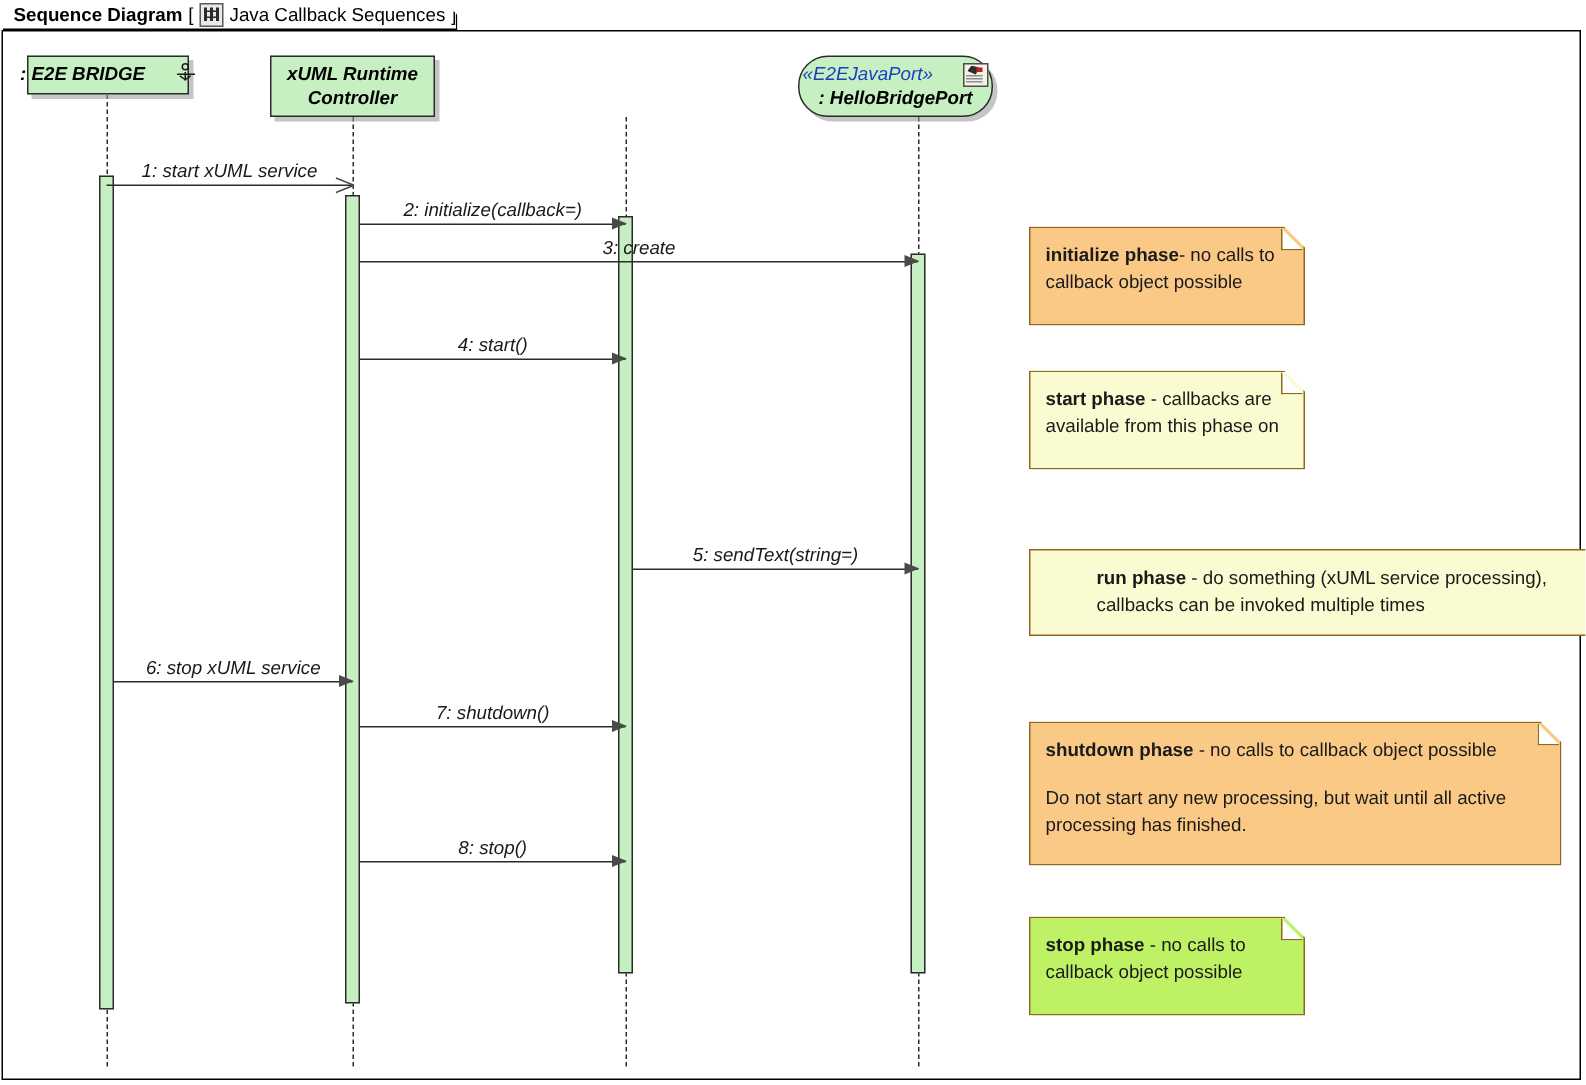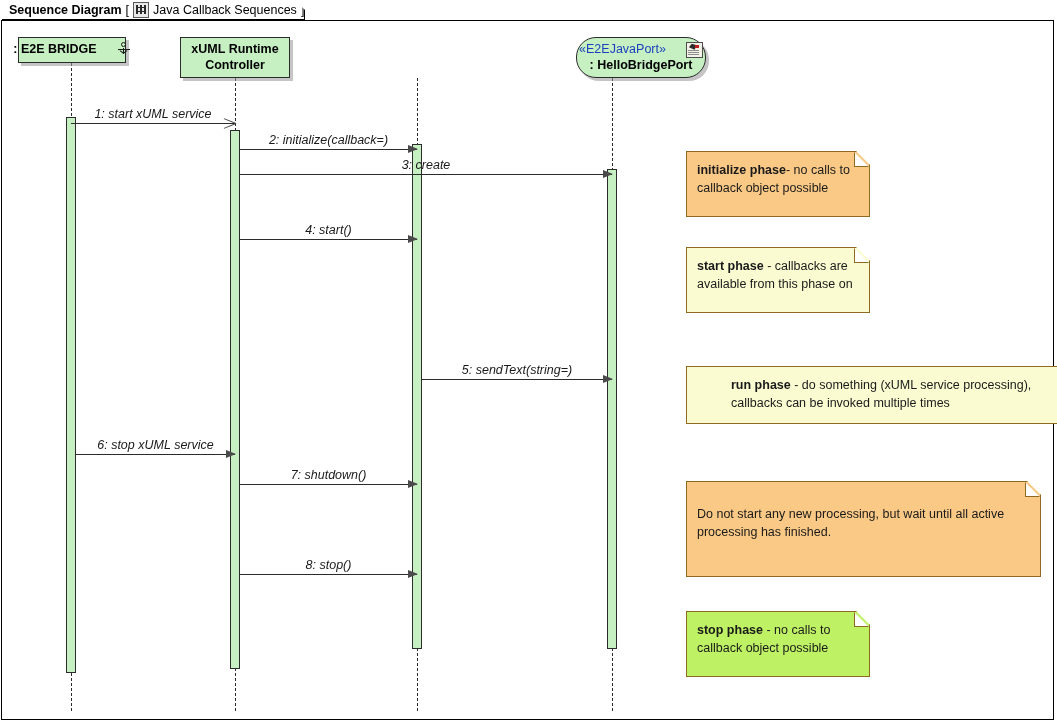--- a/index.html
+++ b/index.html
@@ -87,20 +87,21 @@
     justify-content: center;
     text-align: center;
     line-height: 1.25;
   }
   .ll-line1, .ll-line2 {
     display: flex;
     align-items: center;
     justify-content: center;
     gap: 20px;
     white-space: nowrap;
+    font-style: italic;
   }
   .ll-name {
     font-size: 12.5px;
     font-weight: bold;
     color: #000000;
   }
   .ll-stereo {
     font-size: 12.5px;
     color: #1b3fbf;
   }
@@ -275,21 +276,21 @@
   <div class="lifeline-head" style="left:180px; top:37px; width:110px; height:41px;">
     <div class="ll-line1">
       <span class="ll-name">xUML Runtime</span>
     </div>
     <div class="ll-line2">
       <span class="ll-name">Controller</span>
     </div>
   </div>
 
 
-  <div class="lifeline-head" style="left:576px; top:37px; width:130px; height:41px;border-radius:20px;">
+  <div class="lifeline-head" style="left:532px; top:37px; width:130px; height:41px;border-radius:20px;">
     <div class="ll-line1">
       <span class="ll-stereo">«E2EJavaPort»</span>
       <span class="java-icon">
         <span class="cup"></span>
           <span class="red"></span>
         <span class="ln l1"></span>
           <span class="ln l2"></span>
           <span class="ln l3"></span>
       </span>
     </div>
@@ -354,20 +355,21 @@
   </div>
 
   <div class="note" style="left:686px; top:366px; width:406px; height:58px; background:#fbfbd2;padding-left:44px;">
     <span class="fold"></span>
     <div class="ln"><b>run phase</b><span> - do something (xUML service processing),</span></div>
     <div class="ln"><span>callbacks can be invoked multiple times</span></div>
   </div>
 
   <div class="note" style="left:686px; top:481px; width:355px; height:96px; background:#fbc986;">
     <span class="fold"></span>
+    <div class="ln"><b>shutdown phase</b><span> - no calls to callback object possible</span></div>
     <div class="gap"></div>
     <div class="ln"><span>Do not start any new processing, but wait until all active</span></div>
     <div class="ln"><span>processing has finished.</span></div>
   </div>
 
   <div class="note" style="left:686px; top:611px; width:184px; height:66px; background:#bef264;">
     <span class="fold"></span>
     <div class="ln"><b>stop phase</b><span> - no calls to</span></div>
     <div class="ln"><span>callback object possible</span></div>
   </div>

